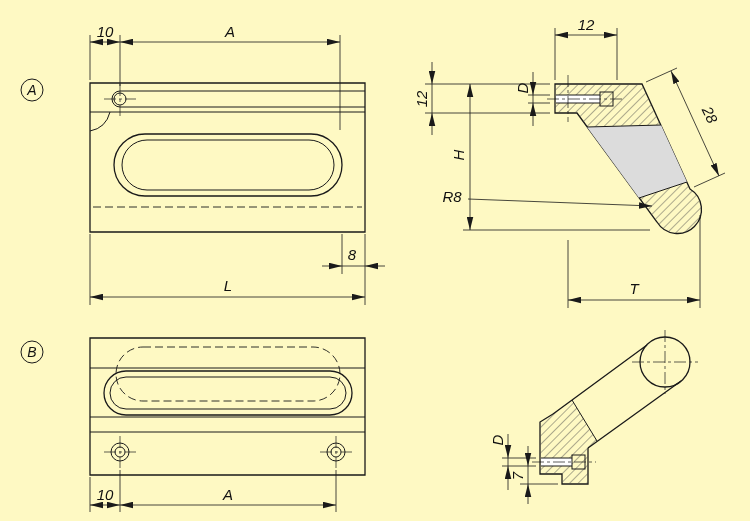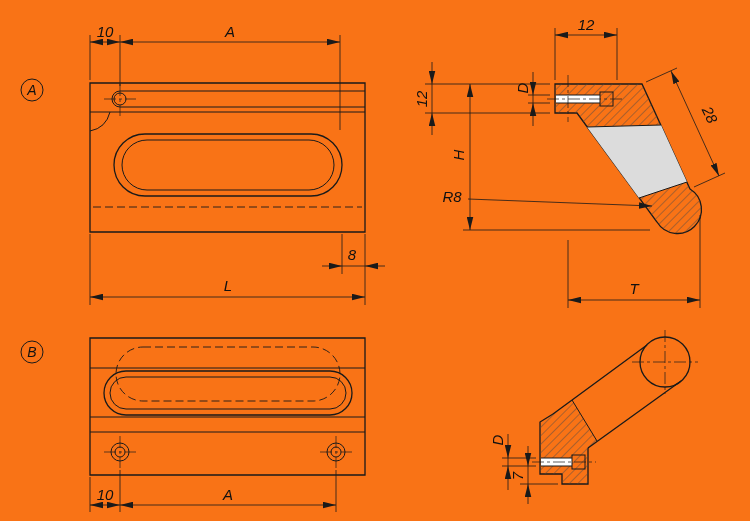--- a/index.html
+++ b/index.html
@@ -1,17 +1,17 @@
 <!DOCTYPE html>
 <html><head>
 <meta charset="utf-8">
 <style>
   html,body{margin:0;padding:0;}
   body{width:750px;height:521px;background:#ffffff;overflow:hidden;}
-  .stage{width:750px;height:521px;position:relative;background:#f97316;}
+  .stage{width:750px;height:521px;position:relative;background:#fef9c3;}
   svg{display:block;}
   svg text{font-family:"Liberation Sans", sans-serif;}
   .ln{stroke:#1a1a1a;stroke-width:1;fill:none;}
   .thick{stroke-width:1.3;}
   .ext{stroke-width:0.8;}
   .dash{stroke-width:0.9;stroke-dasharray:8 4;}
   .cline{stroke-width:0.7;stroke-dasharray:12 3 3 3;}
   .dim{font-size:15px;font-style:italic;fill:#111;}
   .badge-t{font-size:14px;font-style:italic;fill:#111;}
 </style>

